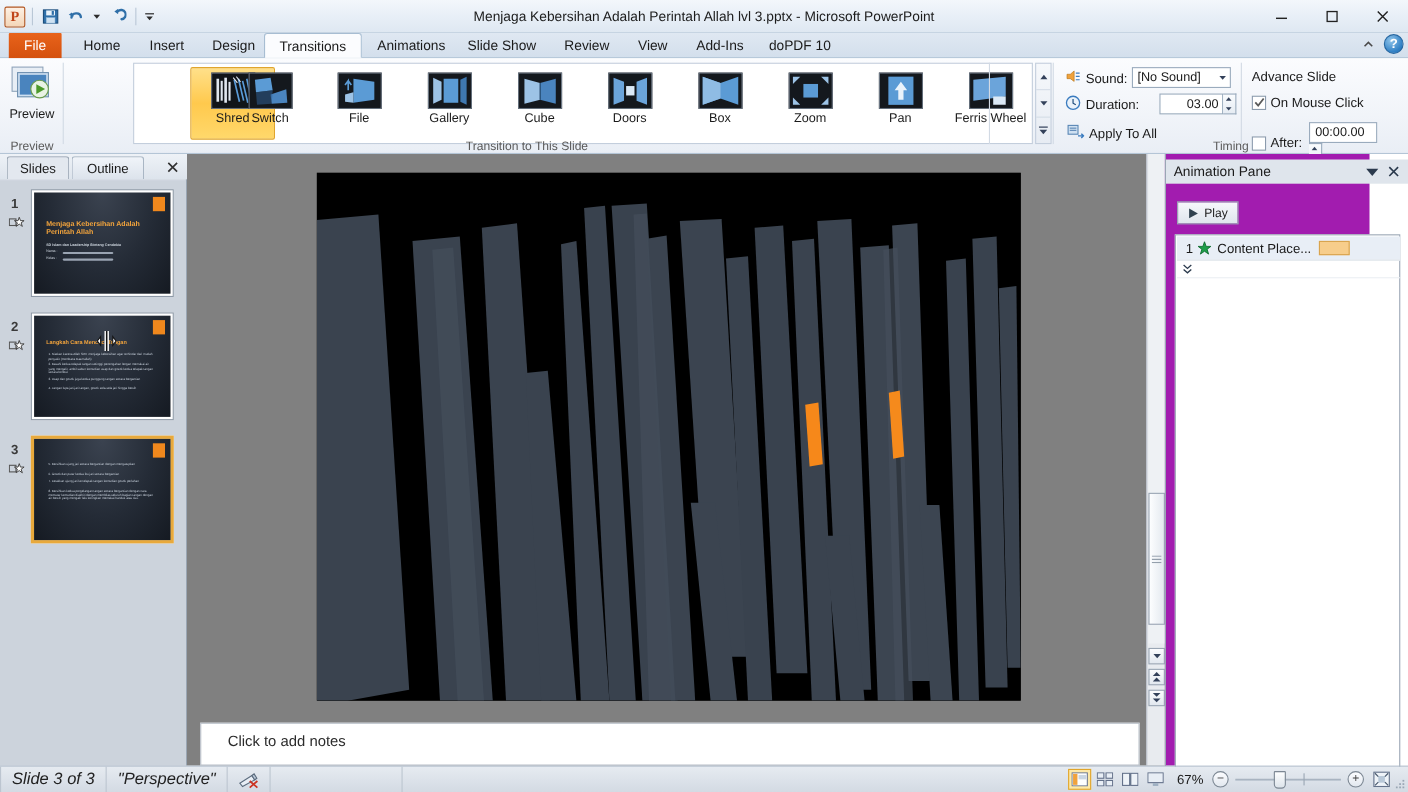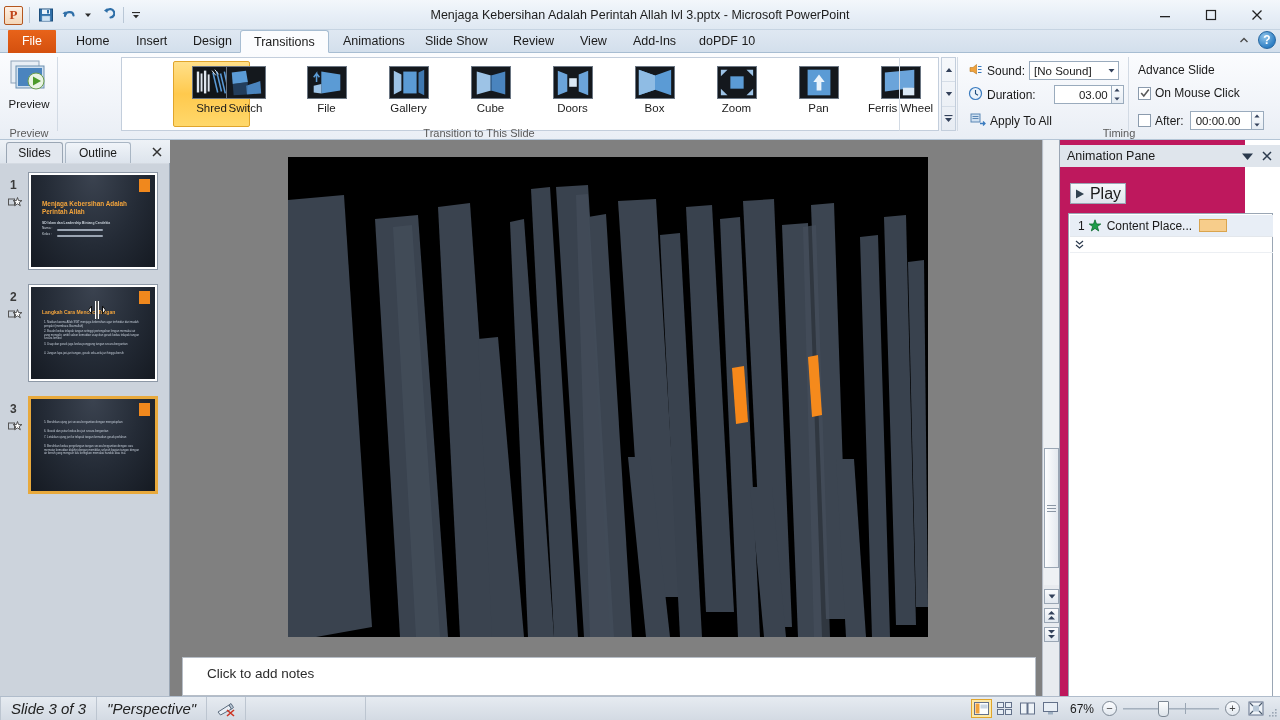--- a/index.html
+++ b/index.html
@@ -198,31 +198,31 @@
     background: linear-gradient(to right,#fdfeff,#e4e9ef); border: 1px solid #9aa6b4;
     display: flex; align-items: center; justify-content: center; cursor: pointer;
   }
   .vs-btn { position: absolute; left: 1px; width: 15px; height: 15px;
     background: linear-gradient(to bottom,#fbfcfe,#e2e8ef); border: 1px solid #9aa6b4;
     display: flex; align-items: center; justify-content: center; cursor: pointer; }
 
   
   .animpane {
     position: absolute; left: 1059px; top: 140px; width: 186px; height: 556px;
-    background: #be185d; border-left: 1px solid #9aa6b4;
+    background: #a21caf; border-left: 1px solid #9aa6b4;
   }
   .ap-head { position: absolute; left: 0; top: 5px; width: 221px; height: 22px;
     display: flex; align-items: center; background: #dfe5ec; }
   .ap-title { font-size: 12.5px; margin-left: 7px; color: #1a1a1a; }
   .ap-hbtn { width: 20px; height: 20px; display: flex; align-items: center; justify-content: center; cursor: pointer; }
   .play-btn {
     position: absolute; left: 10px; top: 43px; width: 56px; height: 21px;
     background: linear-gradient(to bottom,#f6f8fb,#dfe5ed); border: 1px solid #9aa6b4;
     display: flex; align-items: center; justify-content: center; gap: 5px;
-    font-size: 16px; cursor: pointer;
+    font-size: 11px; cursor: pointer;
   }
   .ap-list {
     position: absolute; left: 8px; top: 73px; width: 205px; height: 510px;
     background: #fff; border: 1px solid #9aa6b4;
   }
   .ap-item {
     position: absolute; left: 1px; top: 1px; width: 203px; height: 22px;
     display: flex; align-items: center; background: #e8eef6; border-bottom: 1px solid #e3e7ec;
     cursor: pointer; font-size: 12px;
   }
@@ -593,21 +593,21 @@
         <div class="chk">
           <svg width="10" height="10" viewBox="0 0 10 10">
               <path d="M1.2 5 L3.8 8 L8.8 1.6" stroke="#5a5a5a" stroke-width="1.6" fill="none"></path>
             </svg>
         </div>
         <span class="tim-lbl">On Mouse Click</span>
       </div>
       <div class="tim-row" style="left:180px; top:58px;">
         <div class="chk"></div>
         <span class="tim-lbl">After:</span>
-        <div style="display:flex; margin-left:2px;">
+        <div style="display:flex; margin-left:2px;flex-direction:column;">
           <div class="spin-box" style="width:62px; justify-content:flex-start; padding-left:5px;">00:00.00</div>
           <div class="spinner">
             <div class="spin-half">
               <svg width="6" height="4" viewBox="0 0 6 4">
                   <path d="M3 0.5 L5.6 3.5 L0.4 3.5 Z" fill="#33415a"></path>
                 </svg>
             </div>
             <div class="spin-half">
               <svg width="6" height="4" viewBox="0 0 6 4">
                   <path d="M3 3.5 L0.4 0.5 L5.6 0.5 Z" fill="#33415a"></path>

